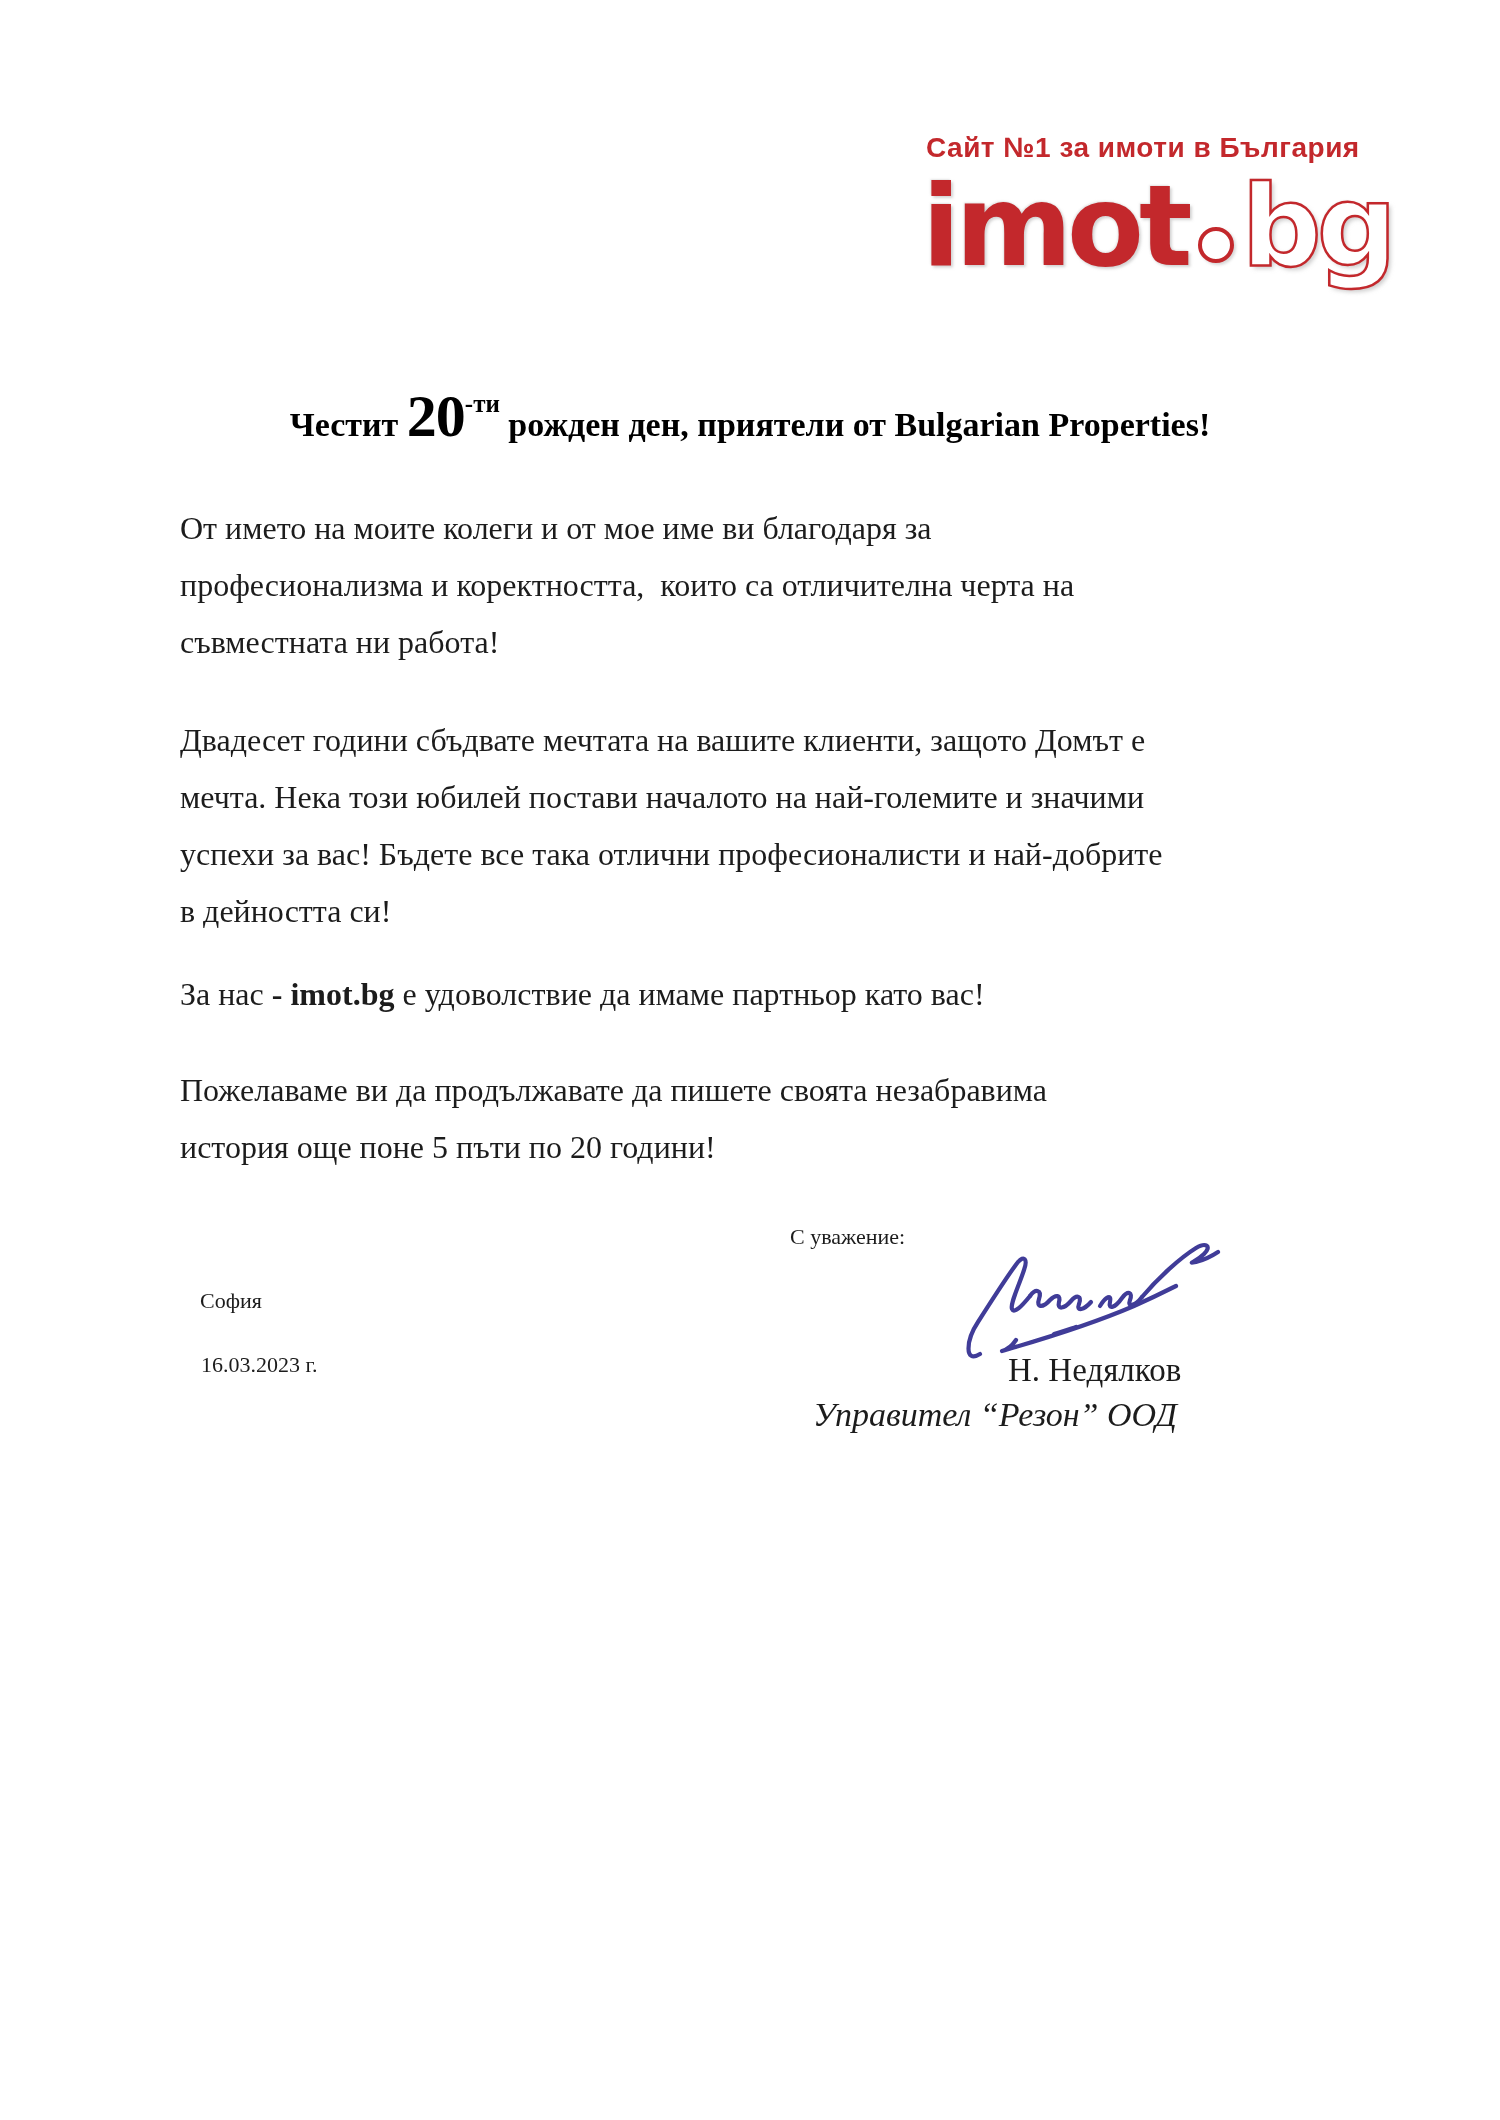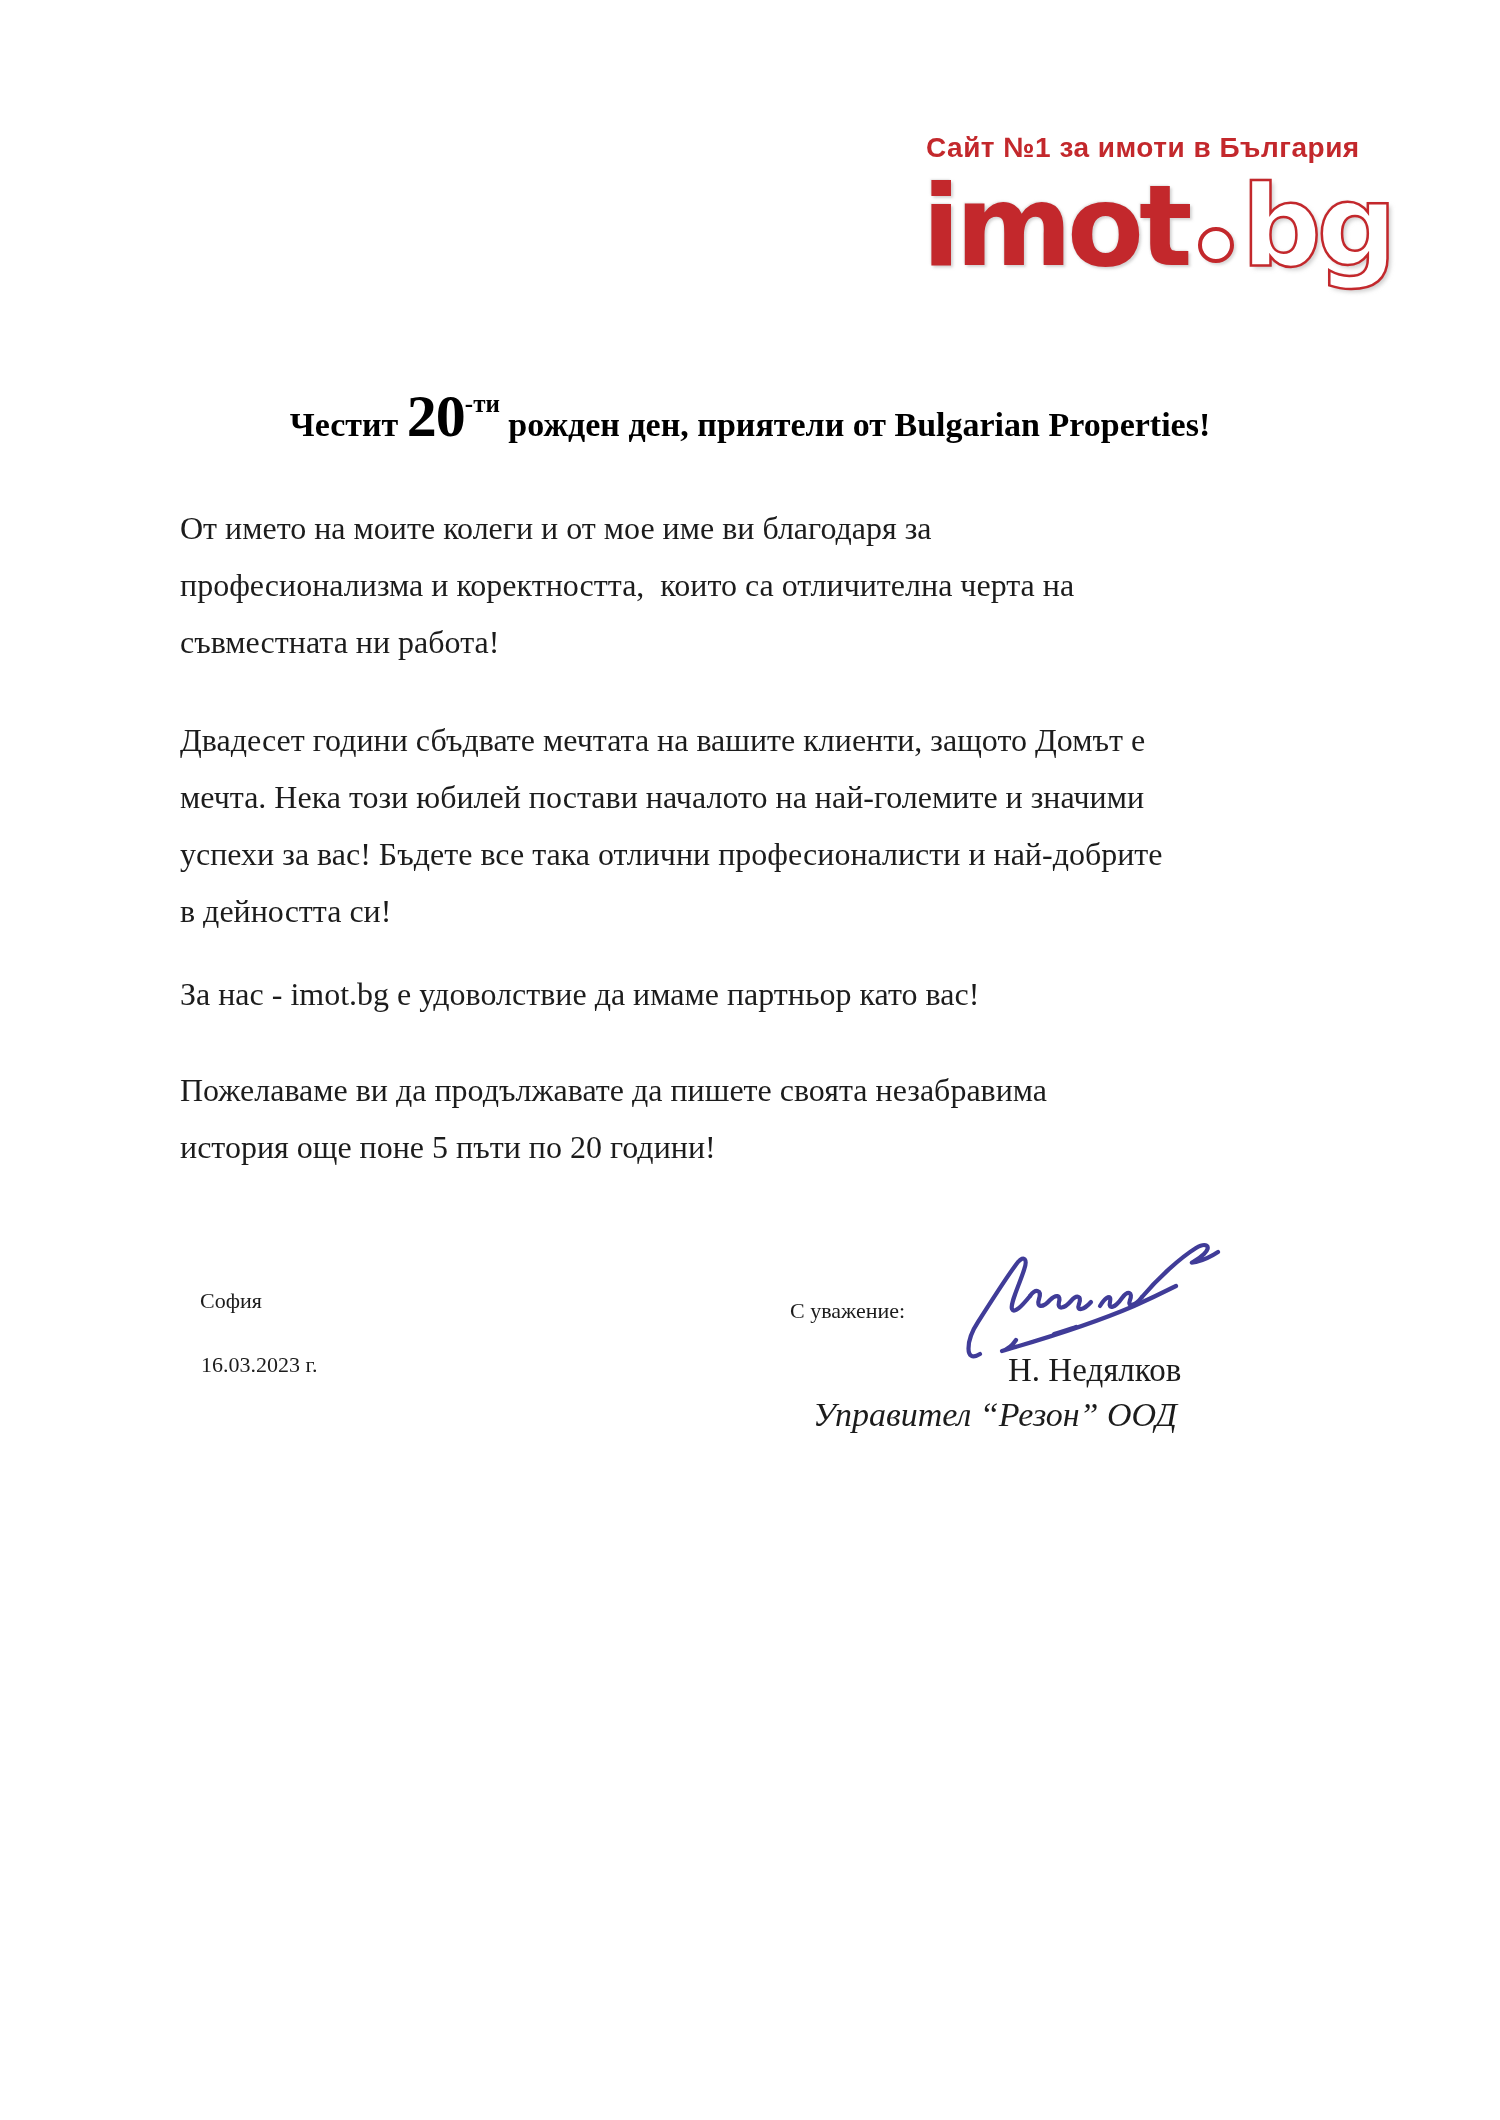--- a/index.html
+++ b/index.html
@@ -93,32 +93,32 @@
     width: 1200px;
     font-size: 32px;
     line-height: 57px;
     white-space: pre-wrap;
     color: #1c1c1c;
   }
   .para-1 { top: 500px; }
   .para-2 { top: 712px; }
   .para-3 { top: 966px; }
   .para-4 { top: 1062px; }
-  .bold-inline { font-weight: normal; }
+  .bold-inline { font-weight: bold; }
 
   
   .footer-item {
     position: absolute;
     font-size: 22px;
     white-space: nowrap;
     color: #1c1c1c;
   }
   .city-label { left: 200px; top: 1288px; }
   .date-label { left: 201px; top: 1352px; }
-  .salutation-label { left: 790px; top: 1298px; text-align: right; }
+  .salutation-label { left: 790px; top: 1224px; text-align: right; }
   .signer-name { left: 1008px; top: 1352px; font-size: 33px; }
   .signer-title { left: 813px; top: 1396px; font-size: 34px; font-style: italic; }
   .signature-wrap {
     position: absolute;
     left: 958px;
     top: 1236px;
     width: 265px;
     height: 128px;
   }
   .signature-wrap svg { width: 100%; height: 100%; display: block; }

